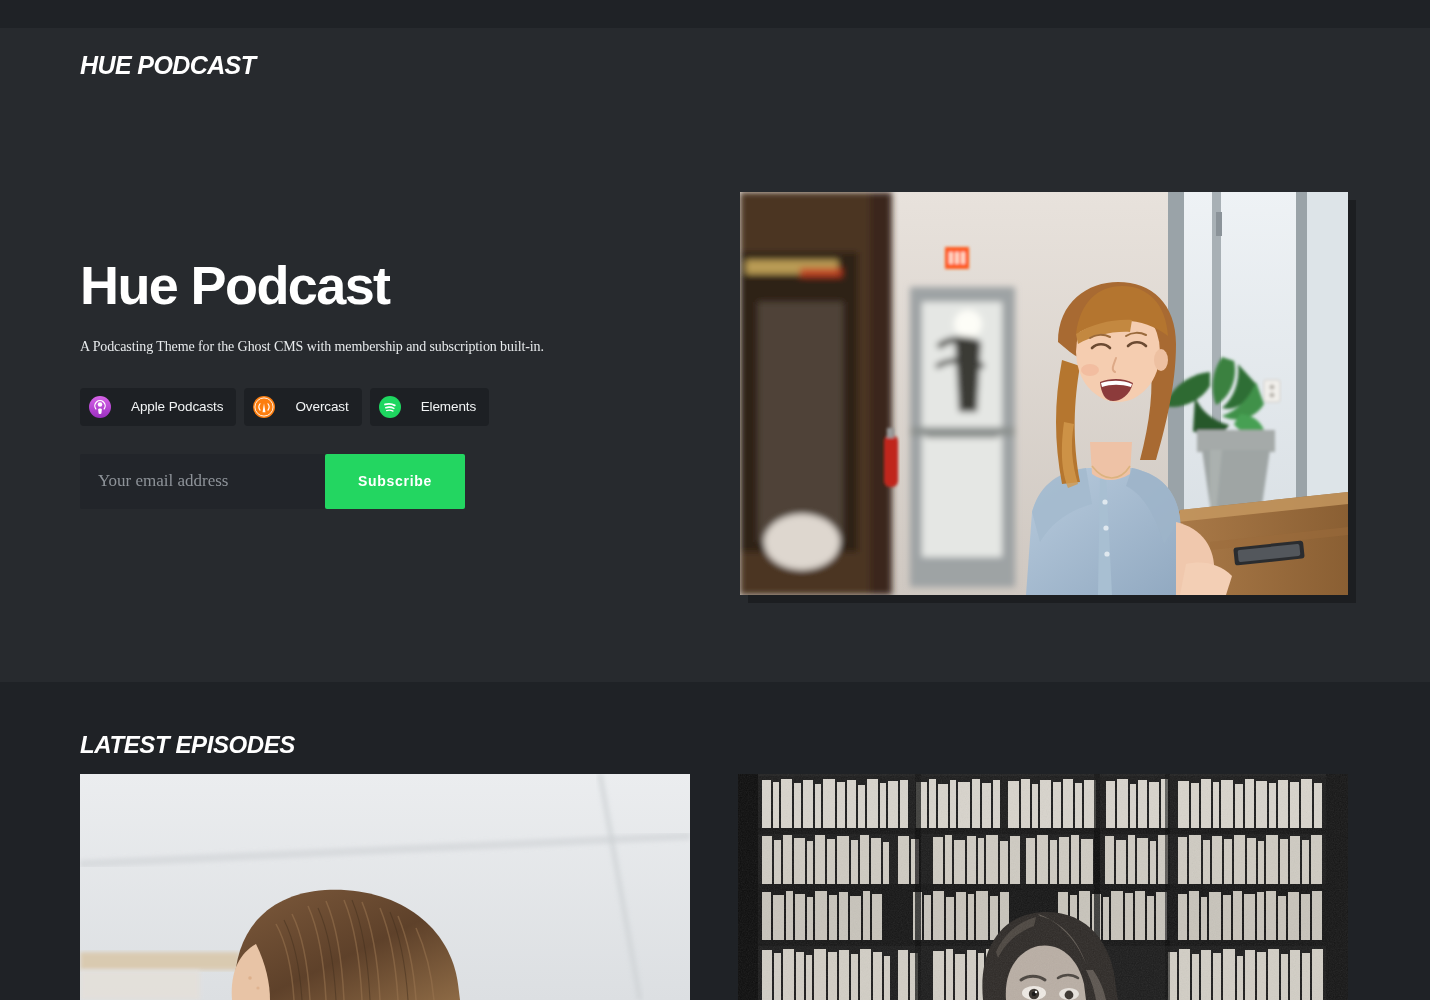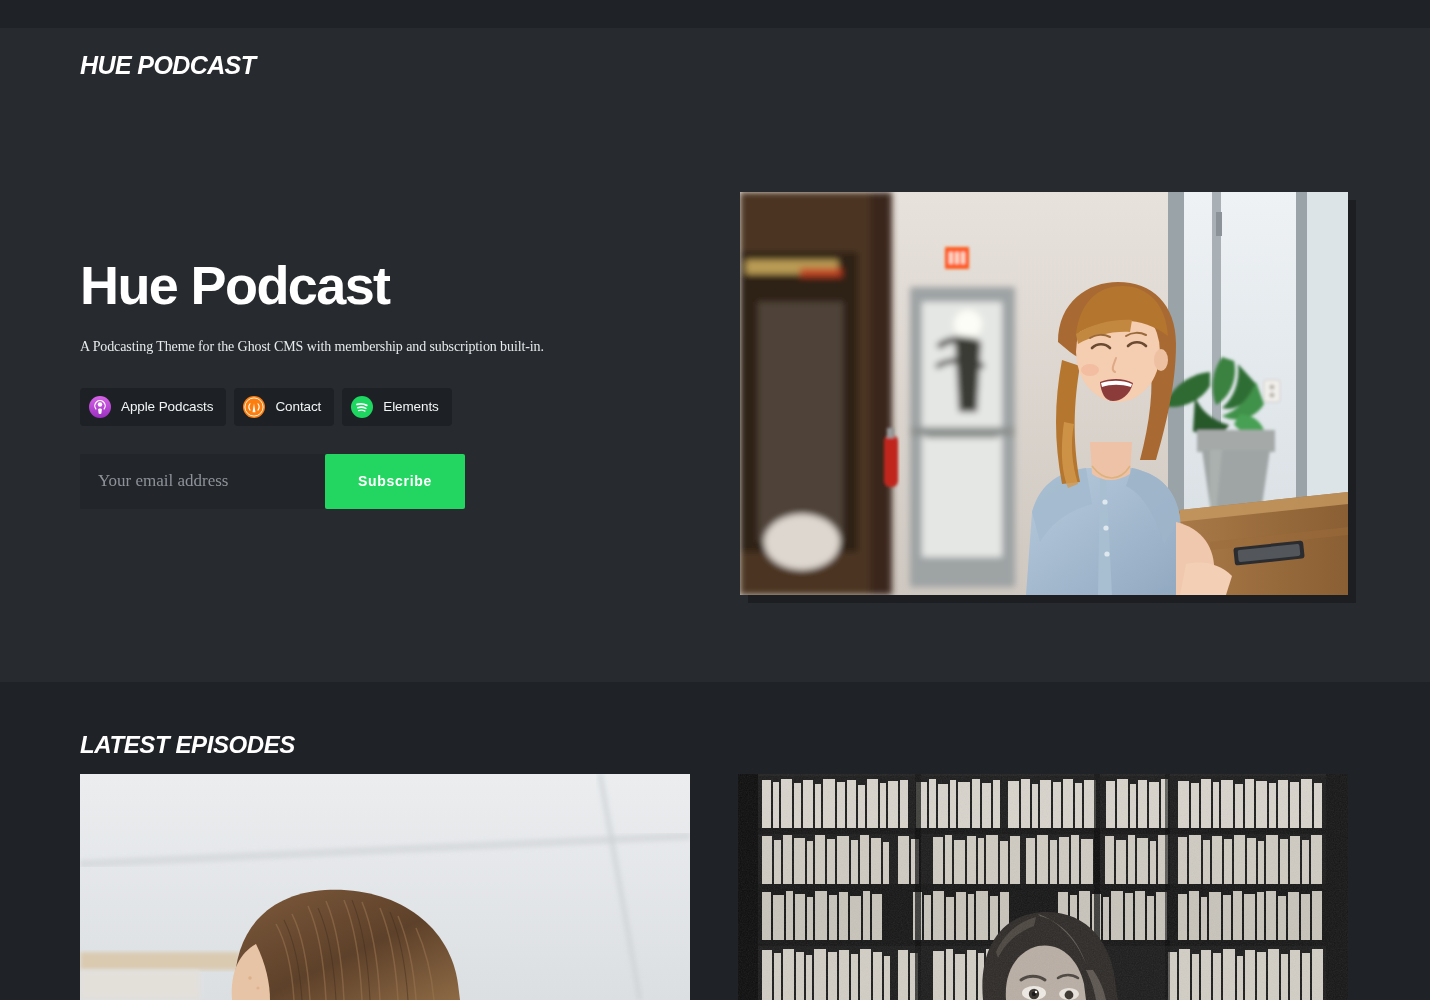--- a/index.html
+++ b/index.html
@@ -120,21 +120,21 @@
 
   
   .podcast-links {
     display: flex;
     gap: 8px;
     margin-top: 29px;
   }
   .podcast-link {
     display: flex;
     align-items: center;
-    gap: 10px;
+    gap: 20px;
     background: #1d2024;
     border-radius: 4px;
     padding: 8px 13px 8px 9px;
     text-decoration: none;
     cursor: pointer;
     justify-content: space-between;
   }
   .podcast-link .plabel {
     color: #f2f4f5;
     font-size: 13.5px;
@@ -263,21 +263,21 @@
         <a class="podcast-link" href="#">
           <span>
             <svg class="picon" viewBox="0 0 40 40">
               <circle cx="20" cy="20" r="20" fill="#fc7e0f"></circle>
               <circle cx="20" cy="20" r="16.5" fill="none" stroke="#ffffff" stroke-width="1.6"></circle>
               <path d="M20 13.3l2.6 16.4h-5.2z" fill="#ffffff"></path>
               <path d="M12.8 25.6a9.5 9.5 0 0 1 0-11.5" fill="none" stroke="#ffffff" stroke-width="2.1" stroke-linecap="round"></path>
               <path d="M27.2 25.6a9.5 9.5 0 0 0 0-11.5" fill="none" stroke="#ffffff" stroke-width="2.1" stroke-linecap="round"></path>
             </svg>
           </span>
-          <span class="plabel">Contact</span>
+          <span class="plabel">Overcast</span>
         </a>
 
         <a class="podcast-link" href="#">
           <span>
             <svg class="picon" viewBox="0 0 40 40">
               <circle cx="20" cy="20" r="20" fill="#1ed760"></circle>
               <path d="M11 15.4c5.8-1.7 12.4-1.2 17.6 1.6" fill="none" stroke="#ffffff" stroke-width="3.4" stroke-linecap="round"></path>
               <path d="M12.4 21.2c4.8-1.4 10.3-1 14.6 1.3" fill="none" stroke="#ffffff" stroke-width="2.9" stroke-linecap="round"></path>
               <path d="M13.8 26.4c3.9-1.1 8.2-.8 11.7 1" fill="none" stroke="#ffffff" stroke-width="2.3" stroke-linecap="round"></path>
             </svg>

